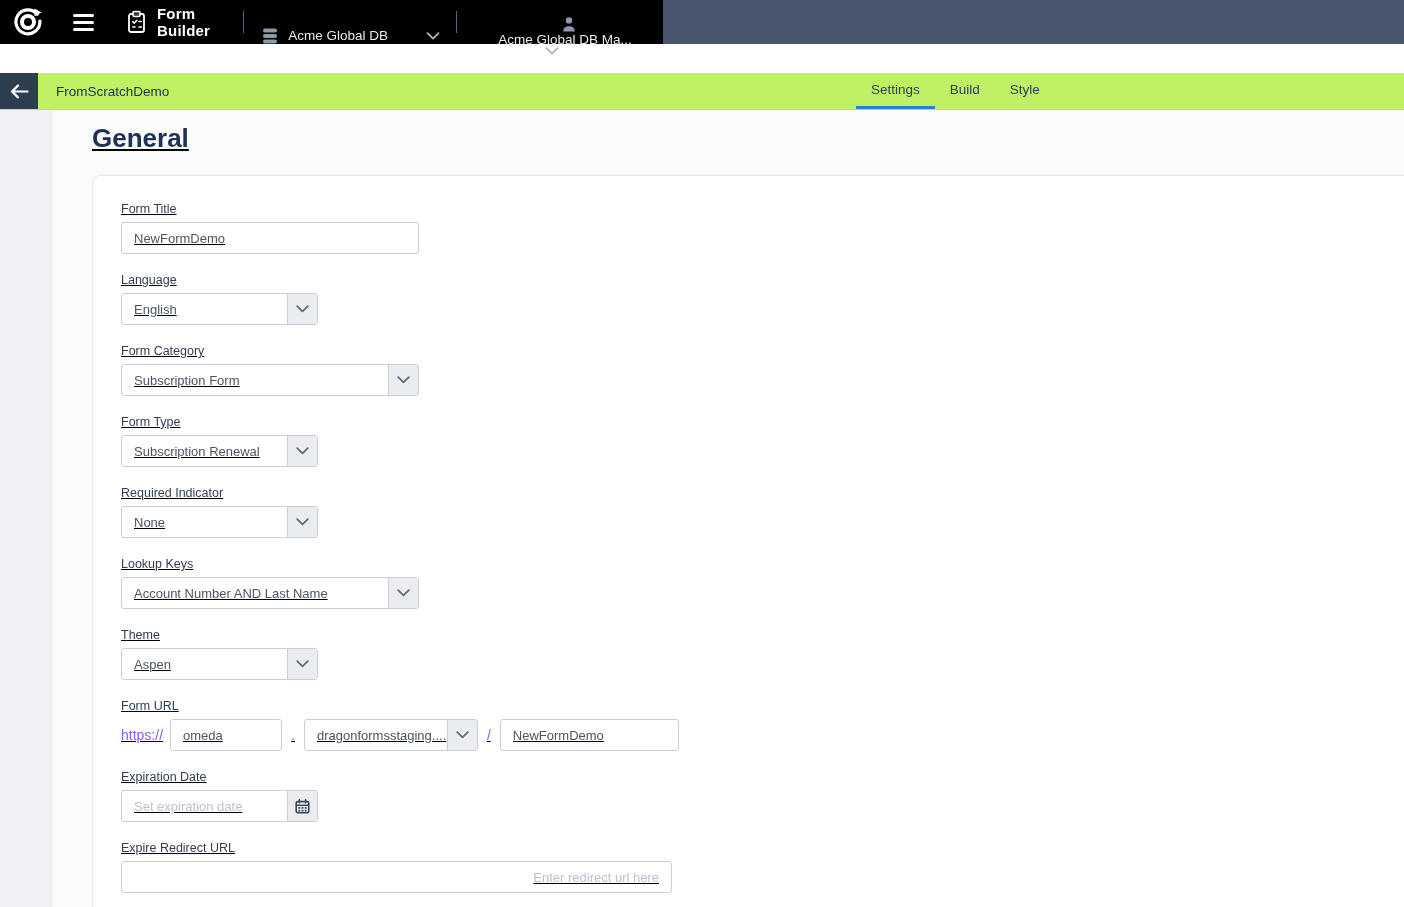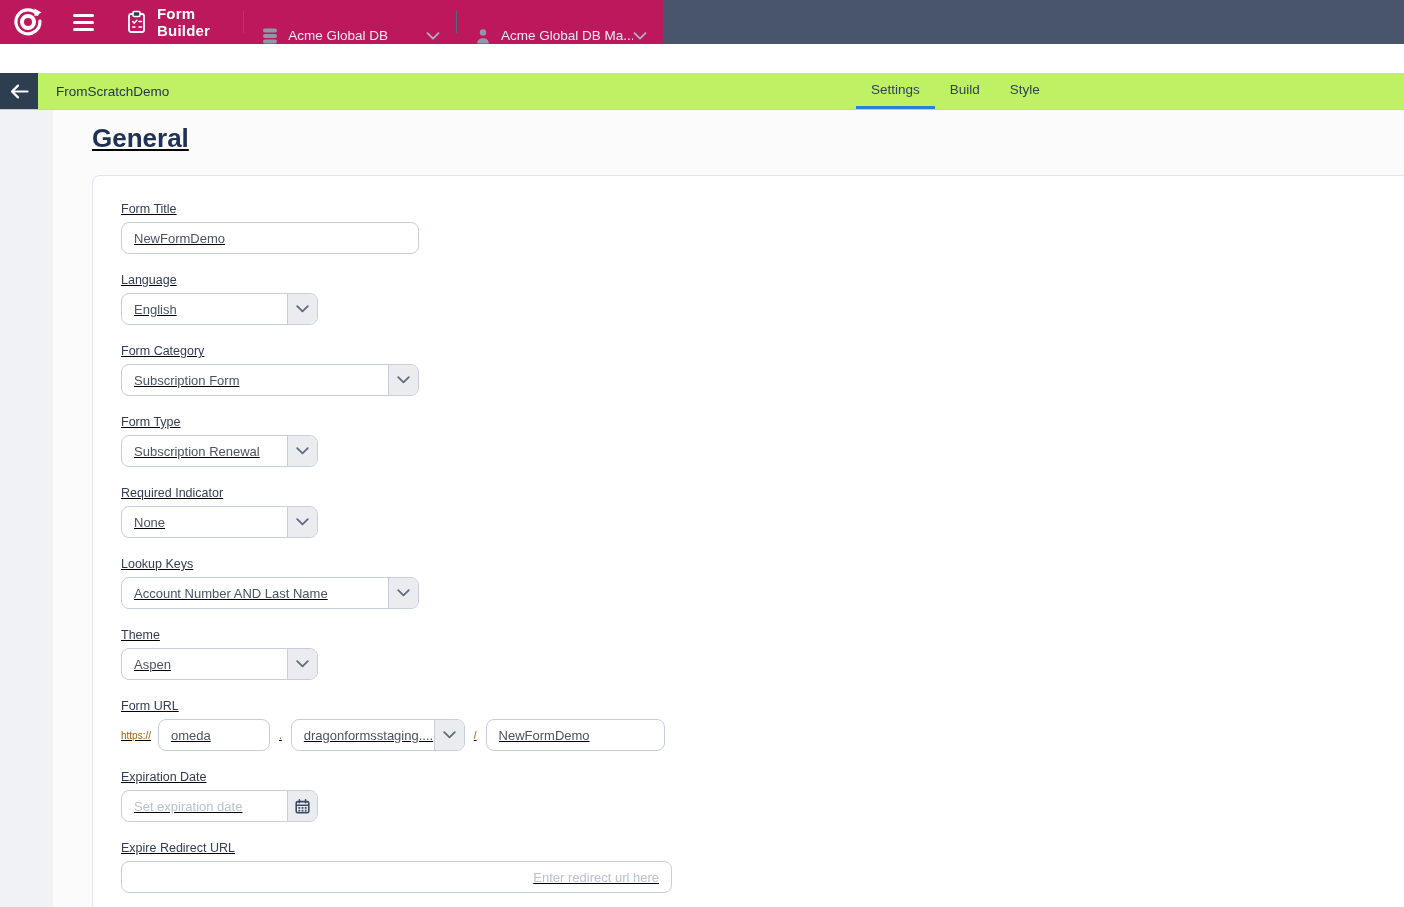--- a/index.html
+++ b/index.html
@@ -1,21 +1,21 @@
 <!DOCTYPE html>
 <html><head>
 <meta charset="utf-8">
 <style>
   * { margin:0; padding:0; box-sizing:border-box; }
   html,body { width:1404px; height:907px; overflow:hidden;
     font-family:"Liberation Sans", sans-serif; background:#fbfbfc; }
 
   
   .navbar { display:flex; height:44px; width:100%; }
-  .navbar-left { display:flex; align-items:center; width:663px; background:#be185d; flex:none; }
+  .navbar-left { display:flex; align-items:center; width:663px; background:#000000; flex:none; }
   .navbar-right { flex:1; background:#48556b; }
   .logo-wrap { margin-left:13px; width:30px; height:30px; display:flex; align-items:center; justify-content:center; cursor:pointer; }
   .hamburger { margin-left:26px; display:flex; flex-direction:column; gap:4px; cursor:pointer; padding:4px; }
   .hamburger span { width:21px; height:3px; background:#fff; border-radius:1.5px; }
   .module { display:flex; align-items:center; margin-left:28px; }
   .module-label { color:#fff; font-size:15px; font-weight:bold; margin-left:10px; letter-spacing:.2px; }
   .nav-divider { width:1px; height:22px; background:#56677d; margin-left:18px; }
   .nav-dd { display:flex; align-items:center; width:212px; flex:none; cursor:pointer;margin-top:27px; }
   .nav-dd .dd-icon { margin-left:18px; display:flex; }
   .nav-dd .dd-text { color:#e8ecf2; font-size:13.5px; margin-left:10px; flex:1;
@@ -38,42 +38,42 @@
   .main { display:flex; height:906px;text-decoration:underline; }
   .side-strip { width:53px; flex:none; background:#f0f2f6; }
   .content { flex:1; background:#fbfbfc; padding-left:39px; overflow:hidden; }
   .page-heading { margin-top:13px; font-size:26px; font-weight:bold; color:#203254; }
   .card { margin-top:21px; margin-right:-10px; background:#ffffff;
       border:1px solid #e1e5ec; border-radius:8px; padding:26px 0 60px 28px; min-height:760px; }
 
   .field { margin-bottom:19px; }
   .field-label { font-size:12.5px; font-weight:500; color:#313d55; margin-bottom:6px; }
 
-  .text-input, .input-group, .selectbox { border:1px solid #c7ced9; border-radius:8px;
+  .text-input, .input-group, .selectbox { border:1px solid #c7ced9; border-radius:3px;
       height:32px; background:#fff; font-size:13px; color:#4a5462; }
   .text-input { padding:0 12px; outline:none; display:block;
       font-family:"Liberation Sans", sans-serif; }
   .text-input::placeholder { color:#b9c2cf; }
 
   .selectbox { display:flex; align-items:stretch; overflow:hidden; cursor:pointer; }
   .select-value { flex:1; display:flex; align-items:center; padding-left:12px;
       white-space:nowrap; overflow:hidden; }
   .addon-btn { width:30px; flex:none; background:#eaecf0; border-left:1px solid #c7ced9;
       display:flex; align-items:center; justify-content:center; cursor:pointer; }
 
   .input-group { display:flex; align-items:stretch; overflow:hidden;gap:20px; }
   .input-group input { border:none; outline:none; flex:1; padding:0 12px; font-size:13px;
       color:#4a5462; font-family:"Liberation Sans", sans-serif; min-width:0; background:transparent; }
   .input-group input::placeholder { color:#b9c2cf; }
 
   .w112{width:112px;} .w174{width:174px;} .w179{width:179px;}
   .w197{width:197px;} .w298{width:298px;} .w551{width:551px;text-align:right;}
 
   .url-row { display:flex; align-items:center; }
-  .url-part { font-size:10px; color:#a16207; }
+  .url-part { font-size:14px; color:#8b5cf6; }
   .url-row .text-input, .url-row .selectbox { margin:0 9px; }
   .url-row .text-input:first-of-type { margin-left:7px; }
 </style>
 </head>
 <body>
 
 <div class="navbar">
   <div class="navbar-left">
     <div class="logo-wrap">
       <svg width="30" height="30" viewBox="0 0 30 30">
@@ -110,21 +110,21 @@
         </svg>
       </span>
       <span class="dd-text">Acme Global DB</span>
       <span class="dd-caret">
         <svg width="14" height="8" viewBox="0 0 14 8" fill="none">
           <path d="M1.5 1.2 L7 6.6 L12.5 1.2" stroke="#a9b3c2" stroke-width="1.8" stroke-linecap="round" stroke-linejoin="round"></path>
         </svg>
       </span>
     </div>
     <div class="nav-divider" style="margin-left:0;"></div>
-    <div class="nav-dd" style="width:206px;">
+    <div class="nav-dd" style="width:206px;flex-direction:column;">
       <span class="dd-icon">
         <svg width="16" height="16" viewBox="0 0 16 16" fill="#8d99ab">
           <circle cx="8" cy="4.4" r="3.2"></circle>
           <path d="M2.2 15.5 c0-3.4 2.6-5.2 5.8-5.2 s5.8 1.8 5.8 5.2 z"></path>
         </svg>
       </span>
       <span class="dd-text">Acme Global DB Ma...</span>
       <span class="dd-caret">
         <svg width="14" height="8" viewBox="0 0 14 8" fill="none">
           <path d="M1.5 1.2 L7 6.6 L12.5 1.2" stroke="#a9b3c2" stroke-width="1.8" stroke-linecap="round" stroke-linejoin="round"></path>

